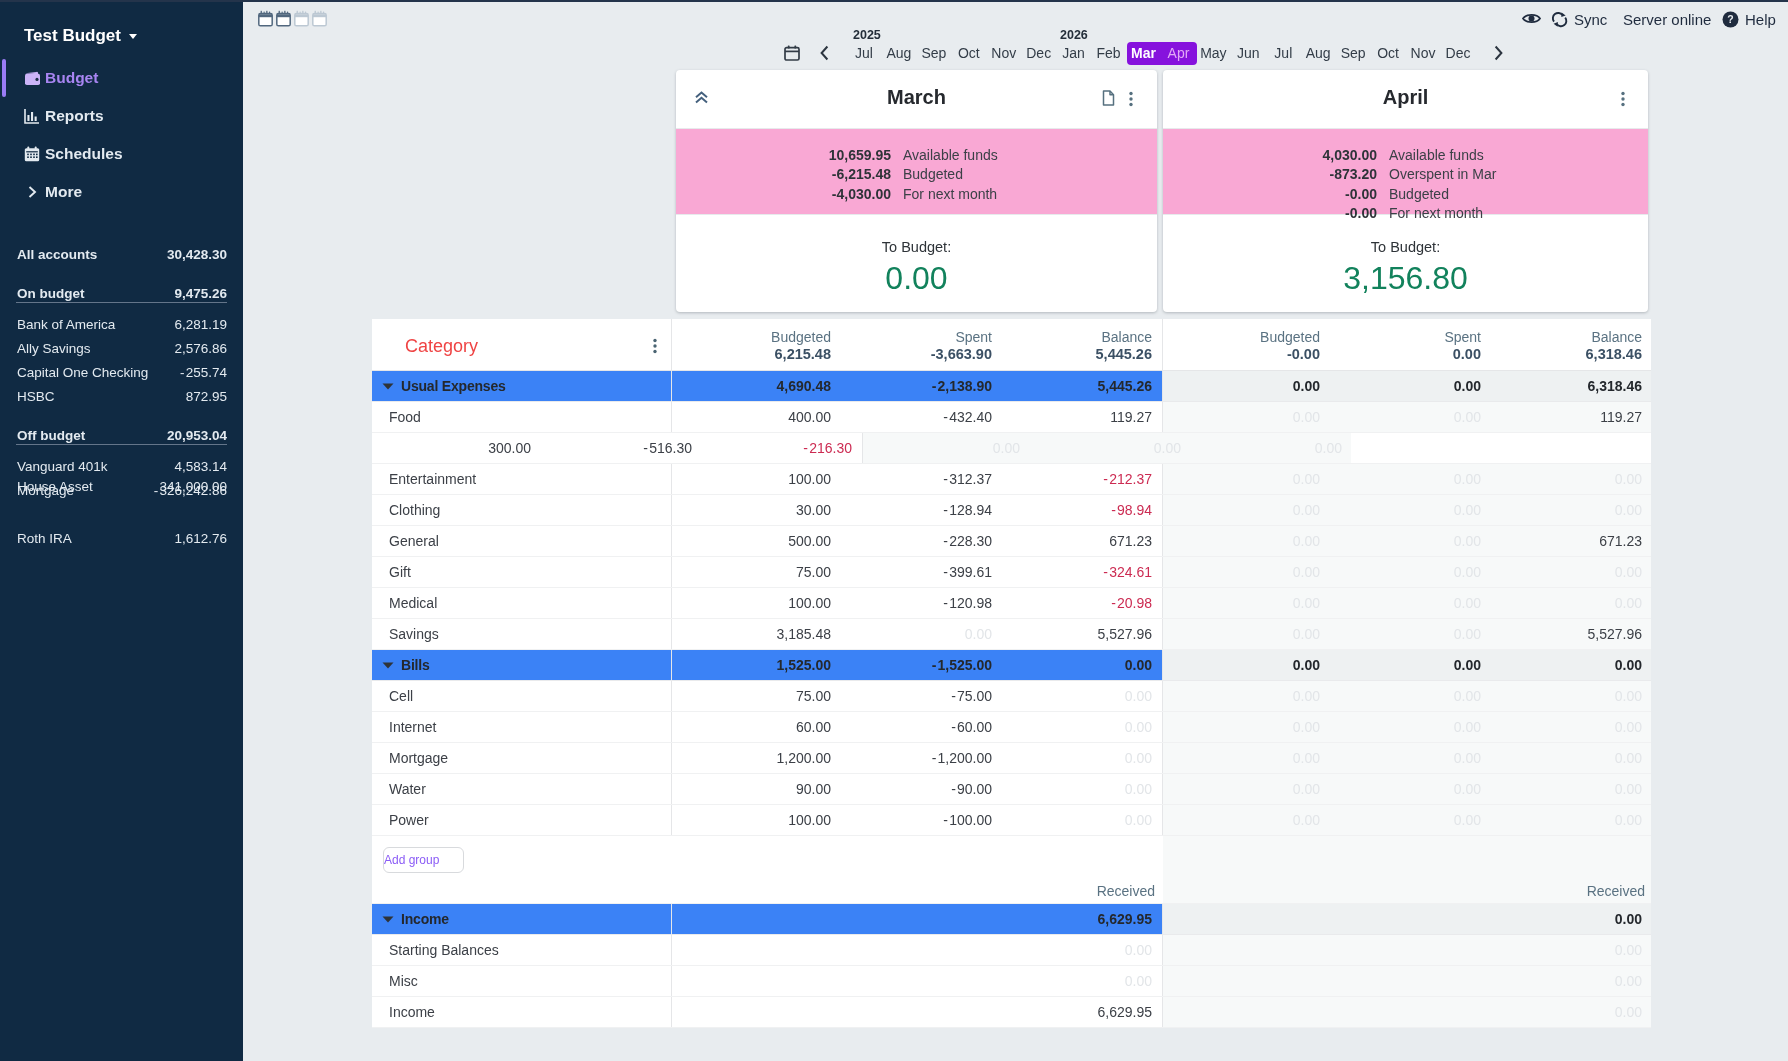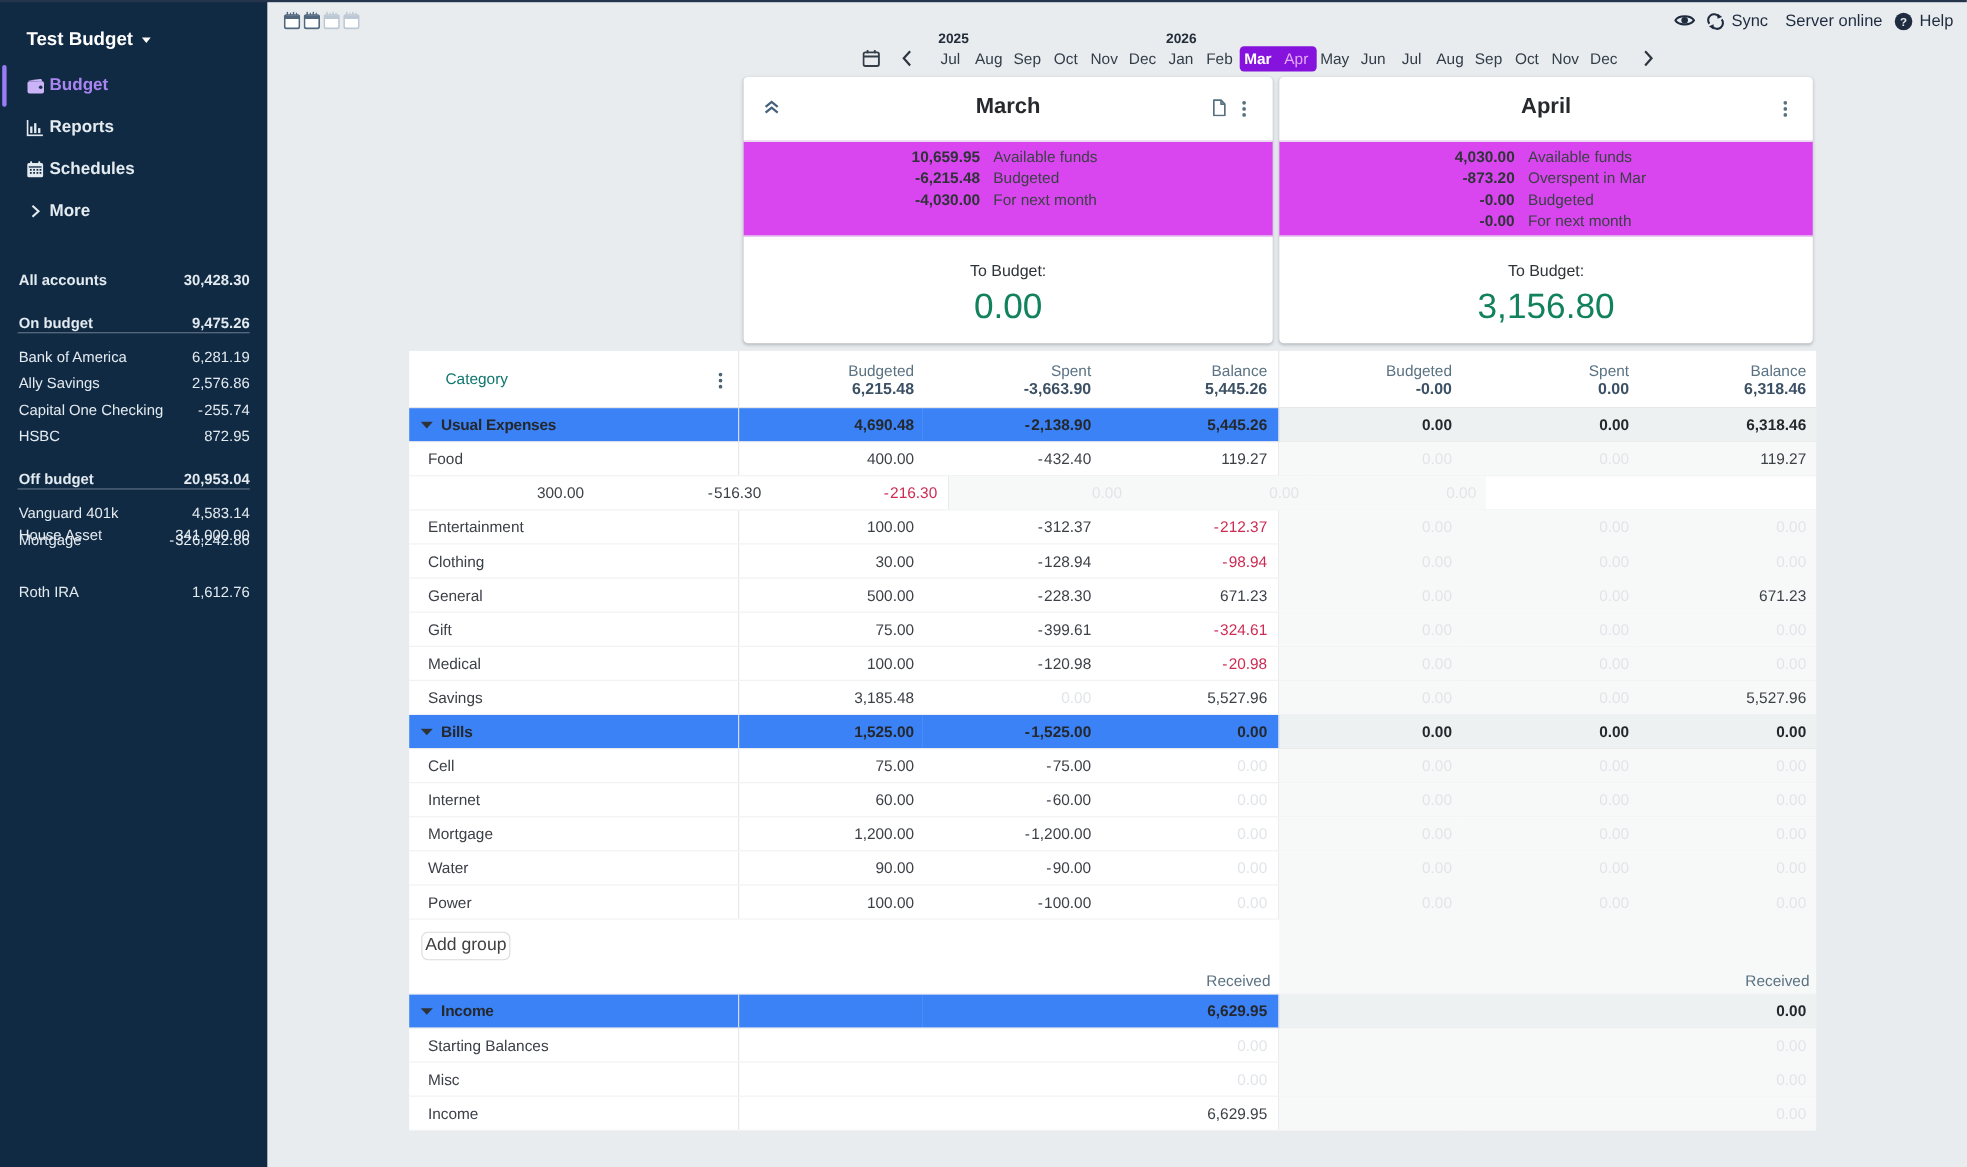--- a/index.html
+++ b/index.html
@@ -19,31 +19,31 @@
 .minical { position:absolute; top:10px; }
 .mon { position:absolute; top:45px; width:40px; text-align:center; font-size:14px; color:#333d48; }
 .mon.mar { color:#fff; font-weight:bold; }
 .mon.aprm { color:#e2aaf6; }
 .pill { position:absolute; left:1127px; top:42px; width:70px; height:23px; background:#8612dd; border-radius:4px; }
 .year { position:absolute; top:28px; font-size:12.5px; font-weight:bold; color:#242e3a; }
 .topright { position:absolute; top:11px; height:17px; display:flex; font-size:15px; color:#1f2b3e; }
 
 .card { position:absolute; top:70px; background:#fff; border-radius:4px; box-shadow:0 1px 3px rgba(40,50,60,0.28); z-index:5; }
 .cardtitle { position:absolute; top:16px; width:100%; text-align:center; font-size:20px; font-weight:bold; color:#26292e; }
-.csummary { position:absolute; top:58px; left:0; right:0; height:87px; background:#d946ef; border-top:1px solid #e7eaec; border-bottom:1px solid #e7eaec; padding-top:3px; }
+.csummary { position:absolute; top:58px; left:0; right:0; height:87px; background:#f9a8d4; border-top:1px solid #e7eaec; border-bottom:1px solid #e7eaec; padding-top:16px; }
 .srow { height:19.5px; display:flex; font-size:14px; align-items:center; }
 .snum { width:215px; text-align:right; font-weight:bold; color:#2e3338; }
 .slbl { margin-left:12px; color:#3c4047; }
 .tobudget { position:absolute; top:169px; width:100%; text-align:center; font-size:14.5px; color:#2e3338; }
 .bignum { position:absolute; top:190px; width:100%; text-align:center; font-size:32px; color:#12825c; }
 
 #table { position:absolute; left:372px; top:319px; width:1279px; background:#fff; }
 #thead { height:52.3px; display:flex; border-bottom:1px solid #e5e6e8; position:relative; }
 .thcat { width:300px; position:relative; border-right:1px solid #e5e6e8; }
-.thcat .lbl { position:absolute; left:33px; top:17px; font-size:14px; color:#0f766e; }
+.thcat .lbl { position:absolute; left:33px; top:17px; font-size:18px; color:#ef4444; }
 .thcat .dots { position:absolute; right:14px; top:19px; }
 .thcol { text-align:right; padding-right:8px; padding-top:10px; line-height:16px; font-size:14px; color:#5a7282; }
 .thcol .v { font-size:14.5px; font-weight:bold; color:#3b5064; margin-top:1px; line-height:17px; }
 .trow { height:31px; display:flex; border-bottom:1px solid #f0f1f2; font-size:14px; color:#3c4047; }
 .trow.grow { background:#f3f4f5; font-weight:bold; color:#24282d; border-bottom:1px solid #e9eaec; }
 .cat { width:300px; border-right:1px solid #e5e6e8; display:flex; align-items:center; }
 .cname { margin-left:17px; }
 .trisvg { margin-left:10px; }
 .gname { margin-left:7px; letter-spacing:-0.2px; }
 .nc { text-align:right; padding-right:8px; line-height:31px; }
@@ -51,21 +51,21 @@
 .a1 { width:165px; } .a2 { width:161px; } .a3 { width:161px; }
 .mpad { width:3px; border-right:1px solid #e5e6e8; }
 .apad { width:1px; }
 .apr { background:#f7f9f9; }
 .grow .apr, .grow .apr.groupbg { background:#eef1f2 !important; }
 .grow .groupbg { background:#3b82f6; }
 .faded { color:#e2e5e8; }
 .red { color:#cc2b52; }
 .band { height:68.2px; position:relative; border-bottom:1px solid #f0f1f2; }
 .band .apr { position:absolute; right:0; top:0; bottom:0; width:488px; }
-.addgroup { position:absolute; left:11px; top:10.5px; width:81px; height:26px; border:1px solid #d8dadd; border-radius:6px; background:#fff; font-size:16px; color:#404040; text-align:center; line-height:24px; }
+.addgroup { position:absolute; left:11px; top:10.5px; width:81px; height:26px; border:1px solid #d8dadd; border-radius:6px; background:#fff; font-size:12px; color:#8b5cf6; text-align:left; line-height:24px; }
 .received { position:absolute; top:47px; font-size:14px; color:#5a7282; }
 </style></head>
 <body>
 <div id="topstrip"></div>
 <div id="sidebar">
   <div class="sbtitle">Test Budget<span class="caret"></span></div>
   <div class="activebar"></div>
   <div class="navitem" style="top:68px; color:#a885f2;">
       <svg width="17" height="16" viewBox="0 0 17 16" style="">
         <path d="M1.2 3.2 L12.5 1.9 a1.4 1.4 0 0 1 1.6 1.3 l0 1" fill="#cbb3f7"></path>

